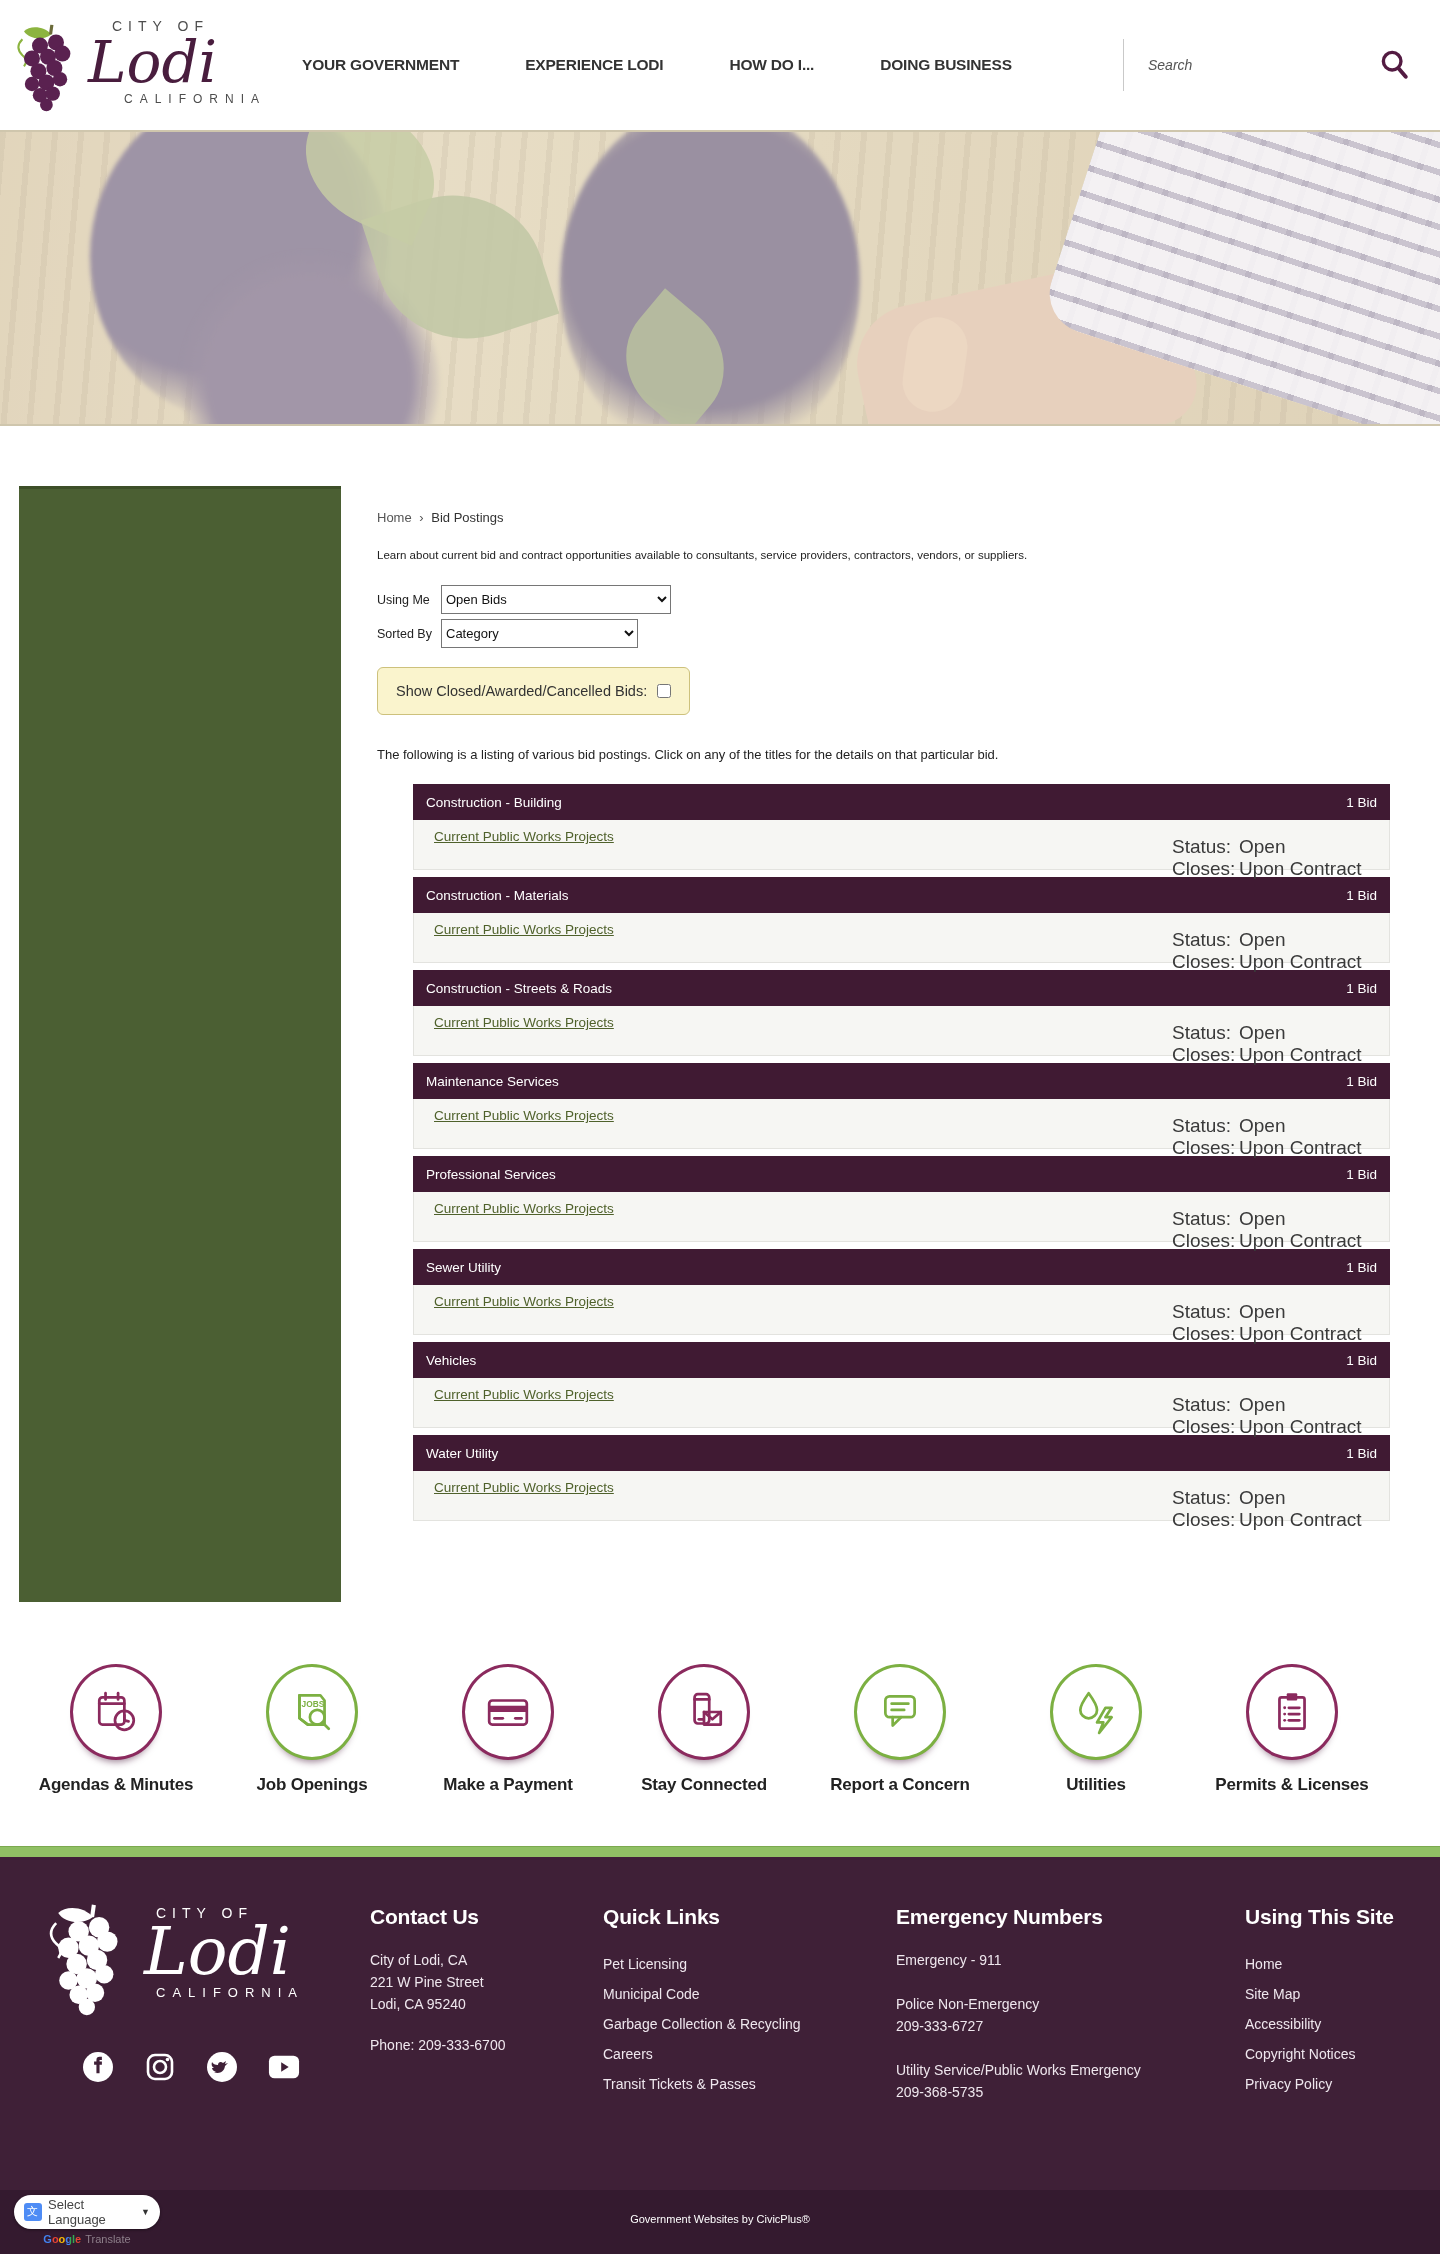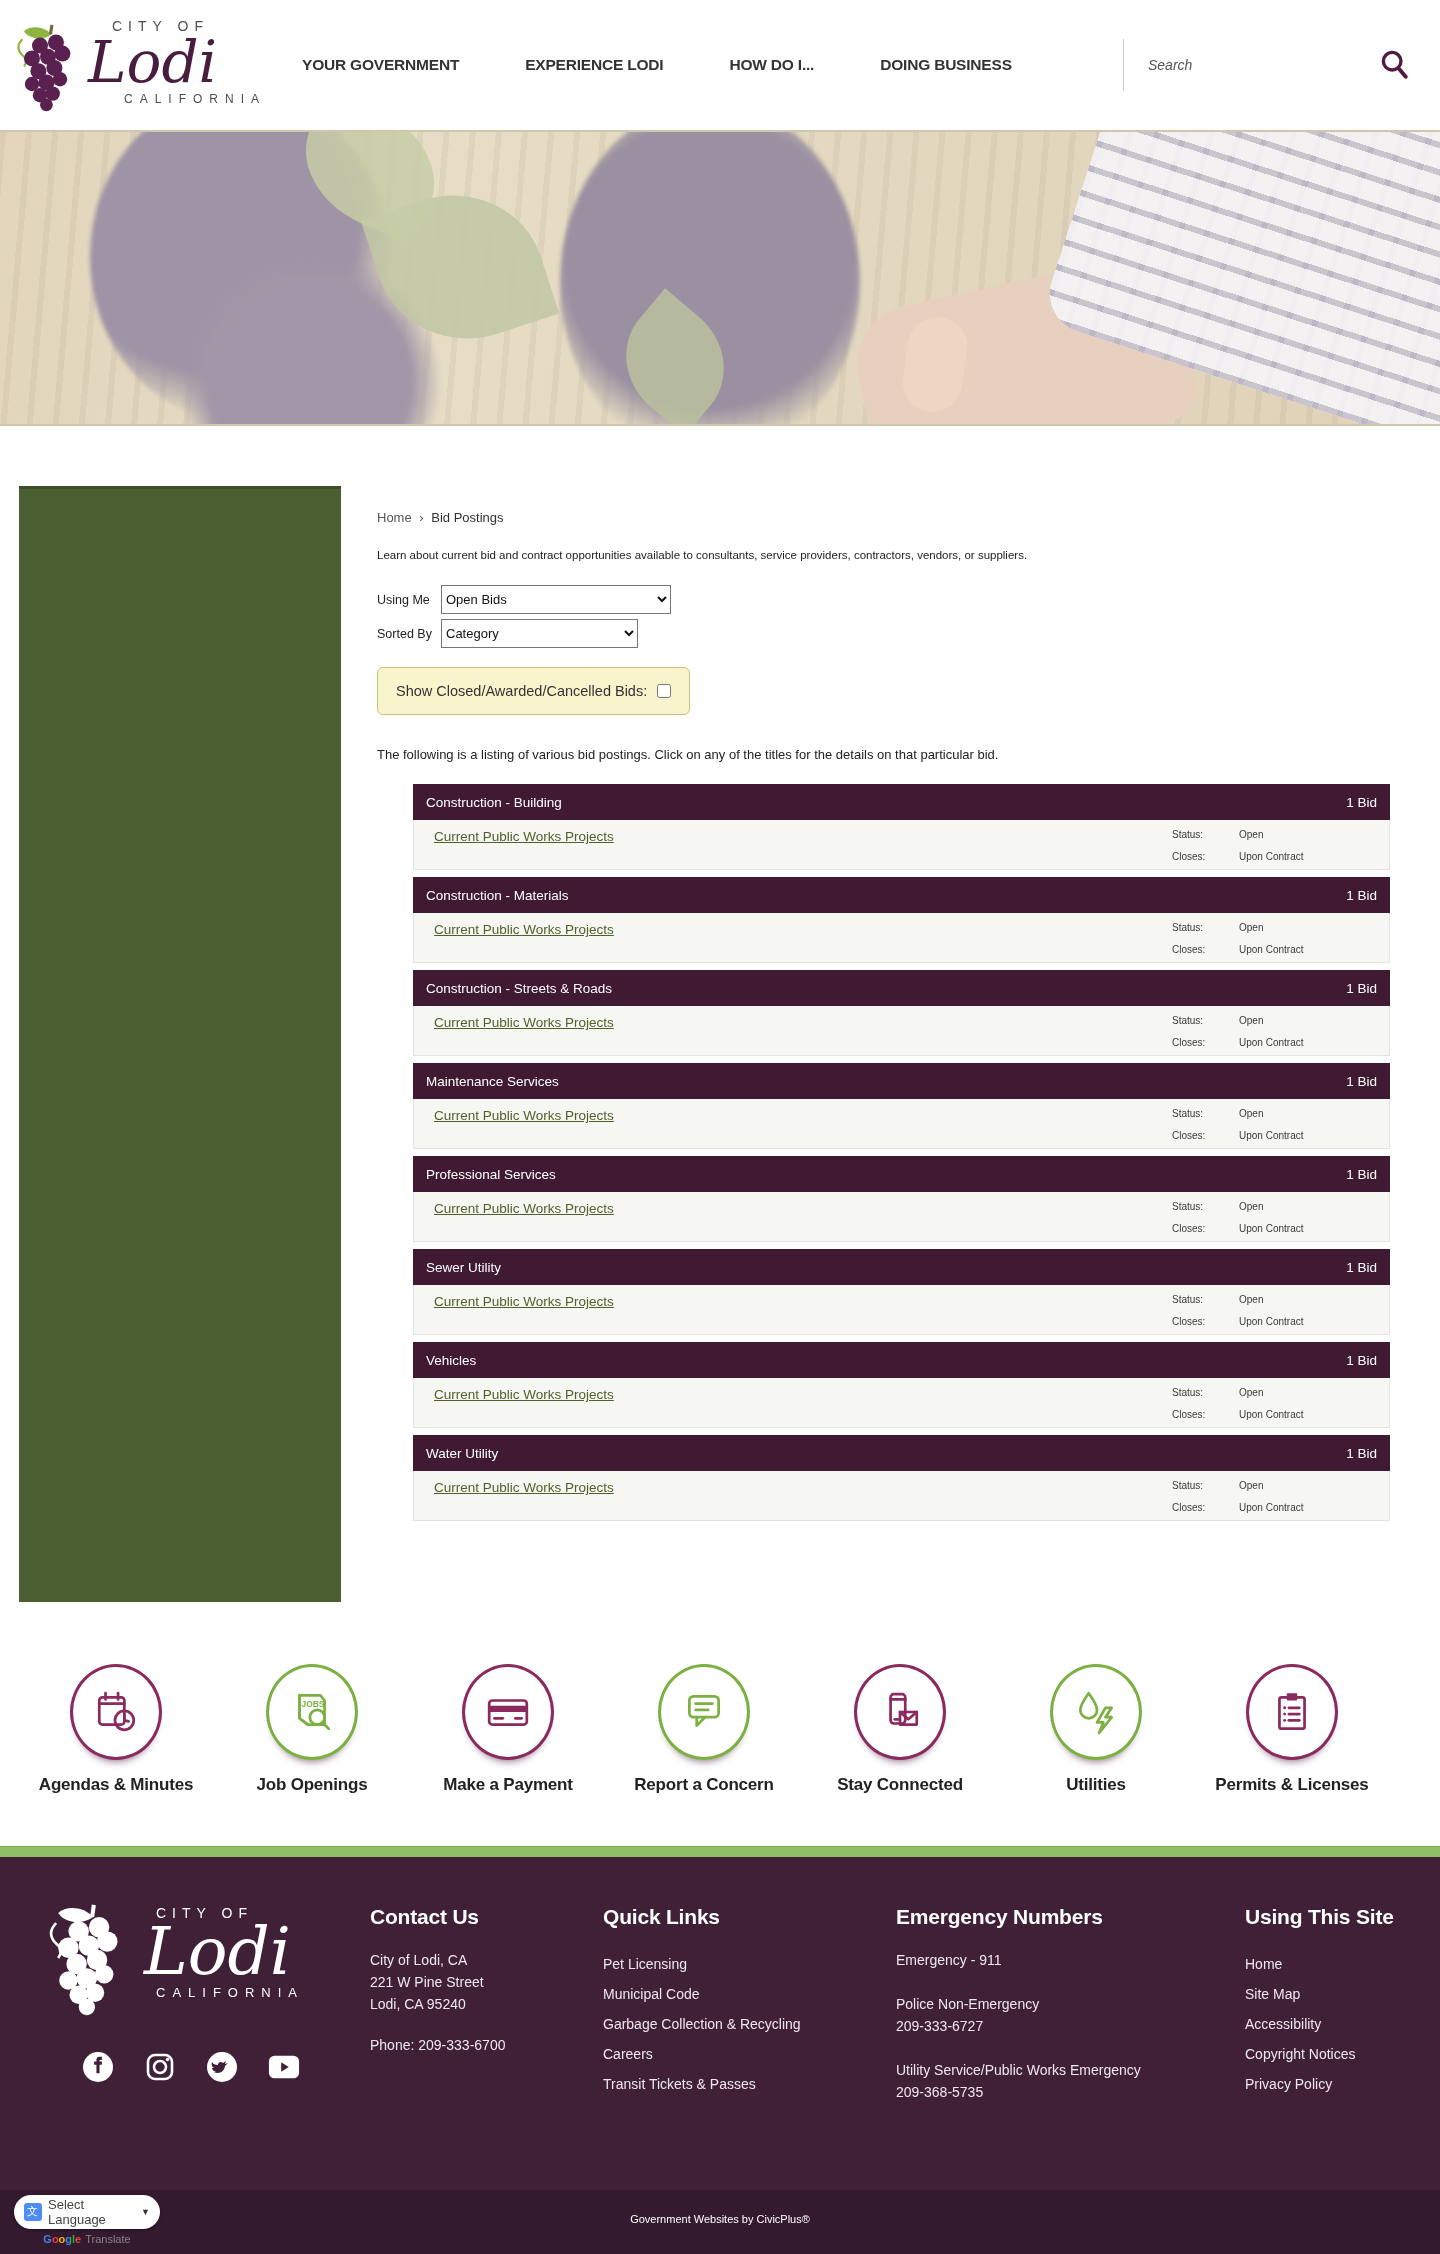--- a/index.html
+++ b/index.html
@@ -68,21 +68,21 @@
   .closed-box input { margin-left:10px; width:14px; height:14px; }
 
   .listing-intro { margin-top:32px; font-size:13px; color:#222; }
 
   .bids { margin-top:22px;margin-left:36px; }
   .bid-block { margin-bottom:7px; }
   .cat-bar { height:36px; background:#401a33; color:#fff; display:flex; align-items:center; justify-content:space-between;
              padding:0 13px; font-size:13.5px; cursor:pointer; }
   .bid-row { position:relative; height:50px; background:#f6f6f3; border:1px solid #e3e3df; border-top:none; }
   .bid-link { position:absolute; left:20px; top:9px; font-size:13.5px; color:#4f612b; cursor:pointer; text-decoration:underline; }
-  .bid-meta { position:absolute; left:758px; top:4px; font-size:10px; color:#3a3a3a; }
+  .bid-meta { position:absolute; left:758px; top:16px; font-size:19px; color:#3a3a3a; }
   .meta-line { display:flex; line-height:22px; }
   .meta-line .mlabel { width:67px; }
 
   
   .quicklinks { height:196px; background:#fff; display:flex; padding-left:18px; padding-top:14px; }
   .ql-item { width:196px; text-align:center; cursor:pointer; }
   .ql-circle { width:92px; height:96px; border-radius:50%; margin:0 auto; display:flex; align-items:center; justify-content:center;
                border:3px solid; background:#fff; box-shadow:0 8px 7px -6px rgba(74,29,62,.55); }
   .ql-maroon { color:#8b2a5e; border-color:#8b2a5e; }
   .ql-green  { color:#7cb042; border-color:#7cb042; }
@@ -429,42 +429,42 @@
         <rect class="stroke" x="4" y="11" width="36" height="23" rx="3"></rect>
         <rect x="4" y="16" width="36" height="6" fill="currentColor"></rect>
         <line class="stroke" x1="9" y1="28" x2="17" y2="28"></line>
         <line class="stroke" x1="29" y1="28" x2="35" y2="28"></line>
       </svg>
     </div>
     <div class="ql-label">Make a Payment</div>
   </div>
 
   <div class="ql-item">
-    <div class="ql-circle ql-green">
-      <svg width="46" height="46" viewBox="0 0 44 44">
-        <rect class="stroke" x="8" y="7" width="28" height="20" rx="4"></rect>
-        <line class="stroke" x1="14" y1="14" x2="30" y2="14"></line>
-        <line class="stroke" x1="14" y1="20" x2="26" y2="20"></line>
-        <path class="stroke" d="M15 27 v8 l8 -8"></path>
-      </svg>
-    </div>
-    <div class="ql-label">Report a Concern</div>
-  </div>
-
-  <div class="ql-item">
     <div class="ql-circle ql-maroon">
       <svg width="46" height="46" viewBox="0 0 44 44">
         <rect class="stroke" x="13" y="5" width="14" height="28" rx="3"></rect>
         <line class="stroke" x1="13" y1="10" x2="27" y2="10"></line>
         <line class="stroke" x1="17" y1="29" x2="21" y2="29"></line>
         <rect class="stroke" x="22" y="22" width="16" height="12" fill="#fff"></rect>
         <path class="stroke" d="M22 22 l8 7 l8 -7"></path>
       </svg>
     </div>
     <div class="ql-label">Stay Connected</div>
+  </div>
+
+  <div class="ql-item">
+    <div class="ql-circle ql-green">
+      <svg width="46" height="46" viewBox="0 0 44 44">
+        <rect class="stroke" x="8" y="7" width="28" height="20" rx="4"></rect>
+        <line class="stroke" x1="14" y1="14" x2="30" y2="14"></line>
+        <line class="stroke" x1="14" y1="20" x2="26" y2="20"></line>
+        <path class="stroke" d="M15 27 v8 l8 -8"></path>
+      </svg>
+    </div>
+    <div class="ql-label">Report a Concern</div>
   </div>
 
   <div class="ql-item">
     <div class="ql-circle ql-green">
       <svg width="46" height="46" viewBox="0 0 44 44">
         <path class="stroke" d="M15 4 C15 4 7 15 7 20 a8 8 0 0 0 16 0 C23 15 15 4 15 4 Z"></path>
         <path class="stroke" d="M31 18 l-8 14 h6 l-4 10 l12 -15 h-6 l6 -9 z"></path>
       </svg>
     </div>
     <div class="ql-label">Utilities</div>

